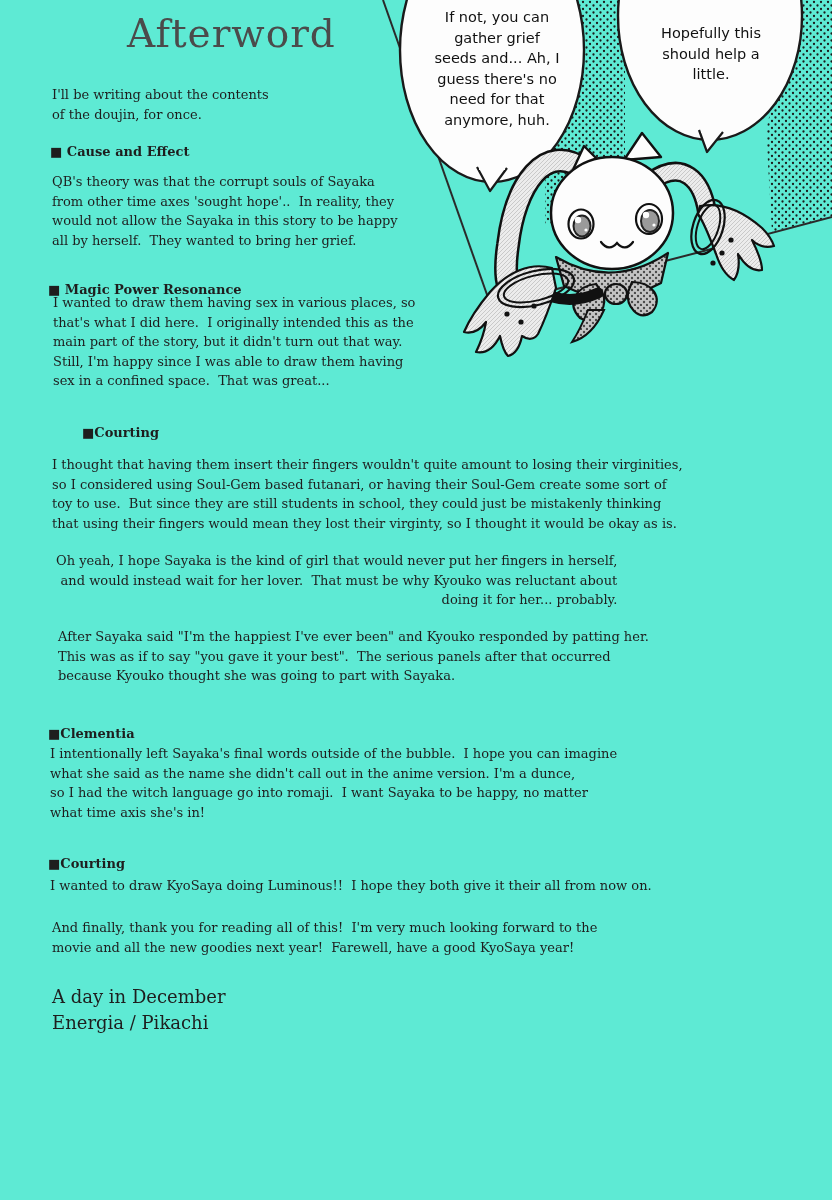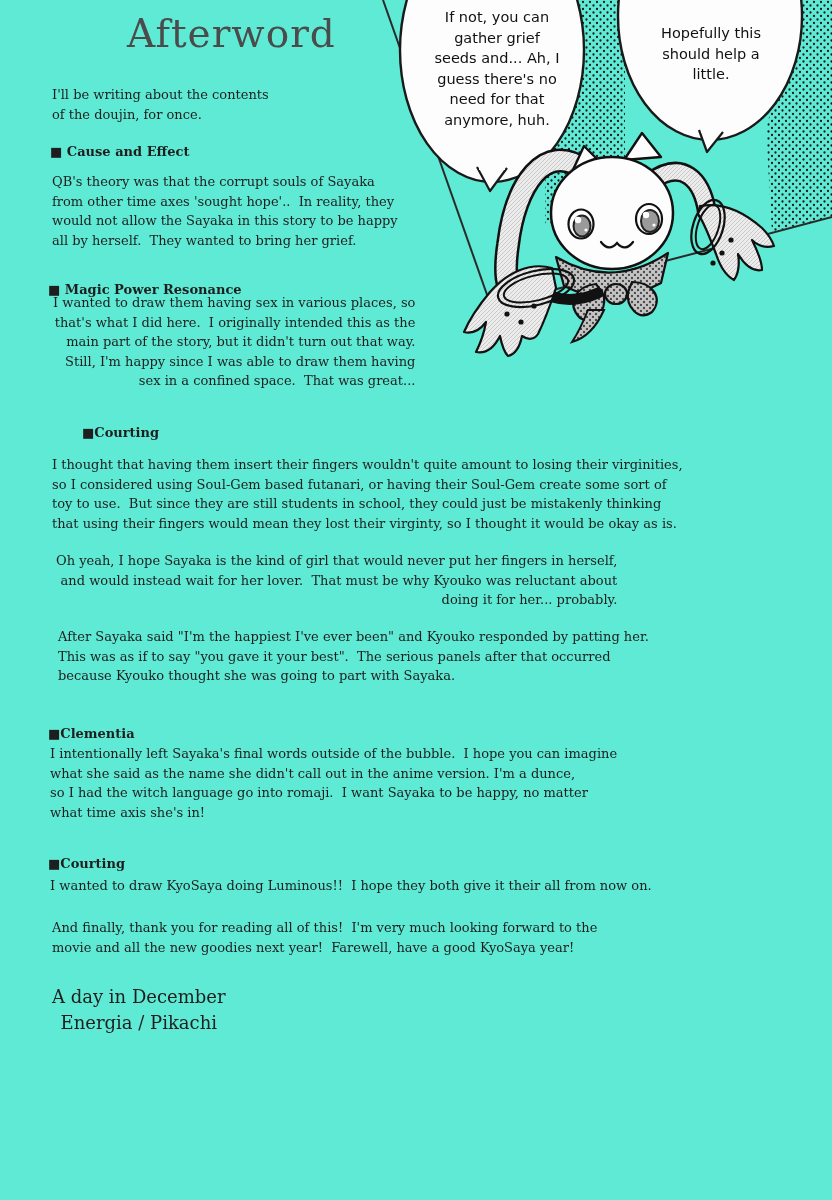--- a/index.html
+++ b/index.html
@@ -7,31 +7,31 @@
   .page{position:absolute;inset:0;width:832px;height:1200px;background:#5eead4;}
   .art{position:absolute;left:0;top:0;}
   .t{position:absolute;white-space:pre-wrap;font-family:"DejaVu Serif",serif;
      font-size:13px;line-height:19.6px;color:#1e1e1e;}
   .h{font-weight:bold;}
   .title{left:127px;top:12px;font-size:39px;line-height:44px;color:#4b4b4b;letter-spacing:1px;}
   .intro{left:52px;top:85px;}
   .cause-h{left:50px;top:142px;}
   .cause-b{left:52px;top:164px;margin-top:8px;}
   .magic-h{left:48px;top:271px;margin-top:9px;}
-  .magic-b{left:53px;top:293px;text-align:right;}
+  .magic-b{left:53px;top:293px;}
   .court-h{left:48px;top:423px;margin-left:34px;}
   .court-b{left:52px;top:455px;}
   .para2{left:56px;top:551px;text-align:right;}
   .para3{left:58px;top:627px;}
   .clem-h{left:48px;top:724px;}
   .clem-b{left:50px;top:744px;}
   .warf-h{left:48px;top:854px;}
   .warf-b{left:50px;top:876px;}
   .closing{left:52px;top:918px;}
-  .signature{left:52px;top:984px;font-size:18px;line-height:26px;text-align:center;}
+  .signature{left:52px;top:984px;font-size:18px;line-height:26px;}
   .bt{position:absolute;font-family:"DejaVu Sans",sans-serif;font-size:14.5px;
       line-height:20.5px;text-align:center;white-space:pre-wrap;color:#111;}
   .bubble-left-text{left:402px;top:7px;width:190px;}
   .bubble-right-text{left:626px;top:23px;width:170px;}
 </style>
 </head>
 <body>
 
 <div class="page">
 

